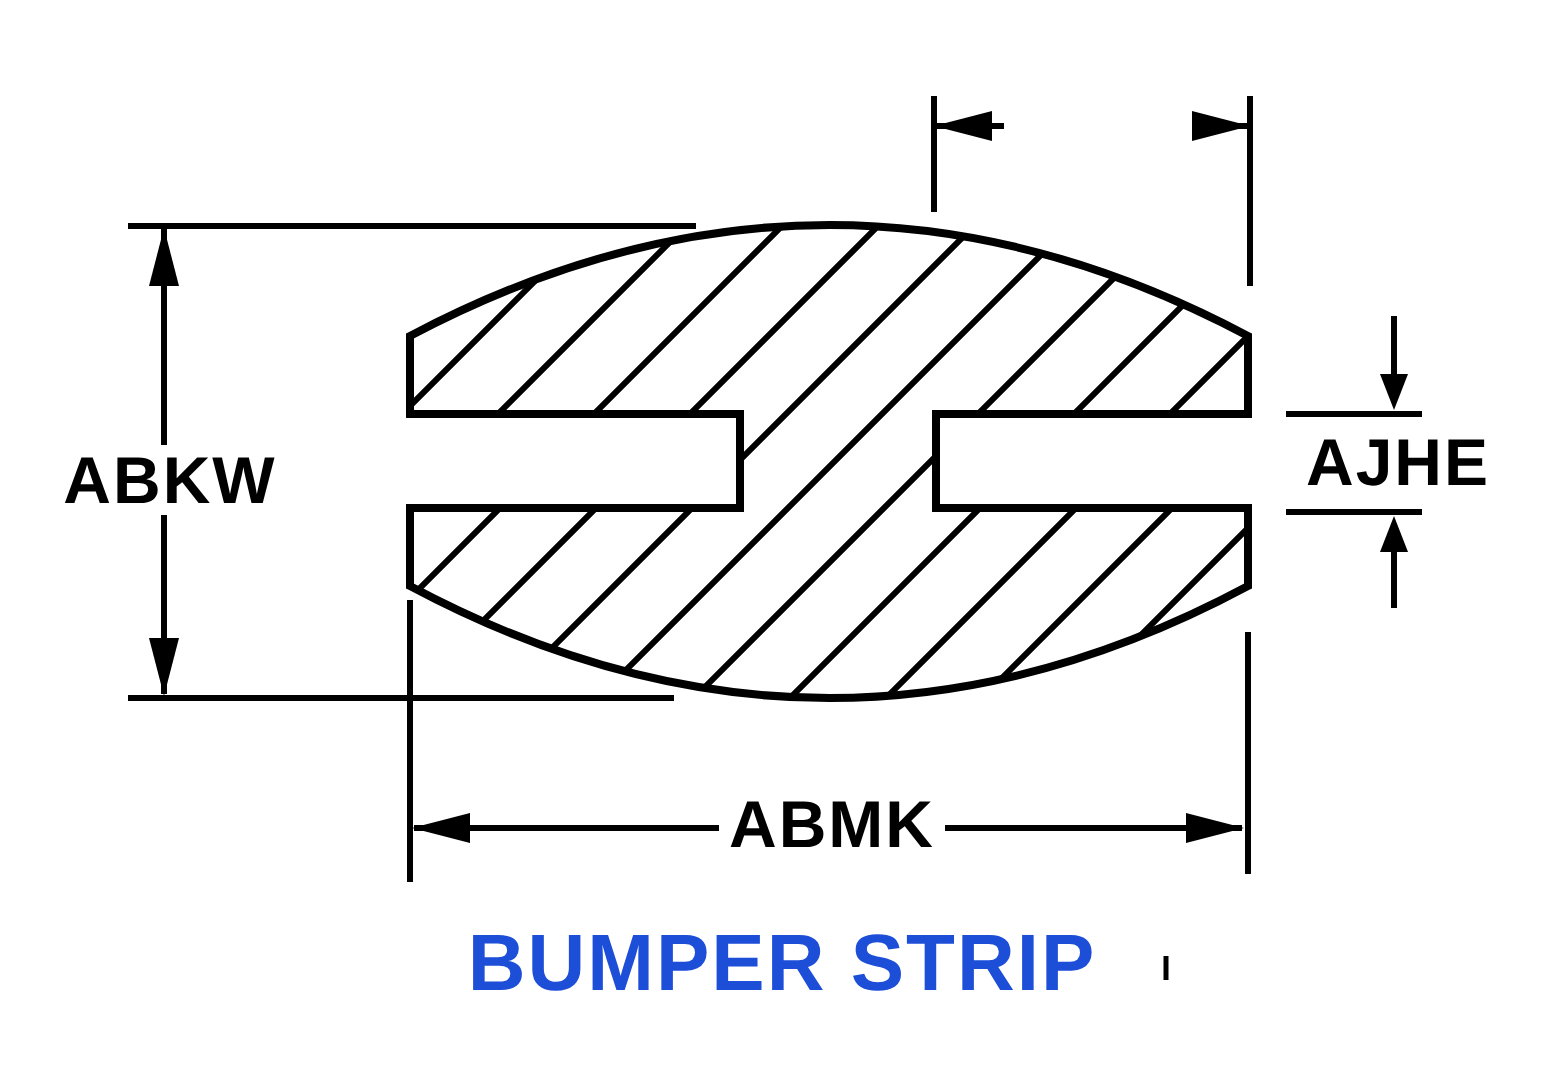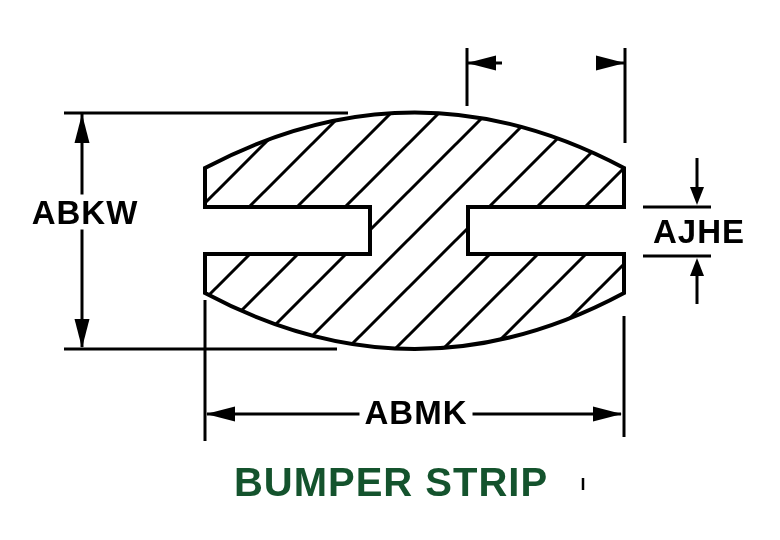--- a/index.html
+++ b/index.html
@@ -35,21 +35,21 @@
   }
   .dim-label.on-line {
     background: #ffffff; 
   }
   .drawing-title {
     position: absolute;
     transform: translate(-50%, -50%);
     font-weight: bold;
     font-size: 40px;
     line-height: 1;
-    color: #14532d;
+    color: #1d4ed8;
     letter-spacing: 1px;
     white-space: nowrap;
     text-align: right;
   }
 </style>
 </head>
 <body>
 
 <div class="stage">
 
@@ -98,21 +98,21 @@
       <line x1="205" y1="300" x2="205" y2="441"></line>
       <line x1="624" y1="316" x2="624" y2="437"></line>
       <line x1="207" y1="414" x2="621" y2="414"></line>
       <polygon stroke="none" points="206,414 235,406.5 235,421.5"></polygon>
       <polygon stroke="none" points="622,414 593,406.5 593,421.5"></polygon>
     </g>
 
     <line x1="583" y1="478" x2="583" y2="490" stroke="#000000" stroke-width="2.5"></line>
   </svg>
 
-  <div class="dim-label on-line" style="left:85px; top:212px;text-align:center;">ABKW</div>
+  <div class="dim-label on-line" style="left:85px; top:240px;text-align:center;">ABKW</div>
 
 
   <div class="dim-label" style="left:699px; top:231px;">AJHE</div>
 
   <div class="dim-label on-line" style="left:416px; top:412px;">ABMK</div>
 
   <div class="drawing-title" style="left:391px; top:482px;">BUMPER STRIP</div>
 
 </div>
 

